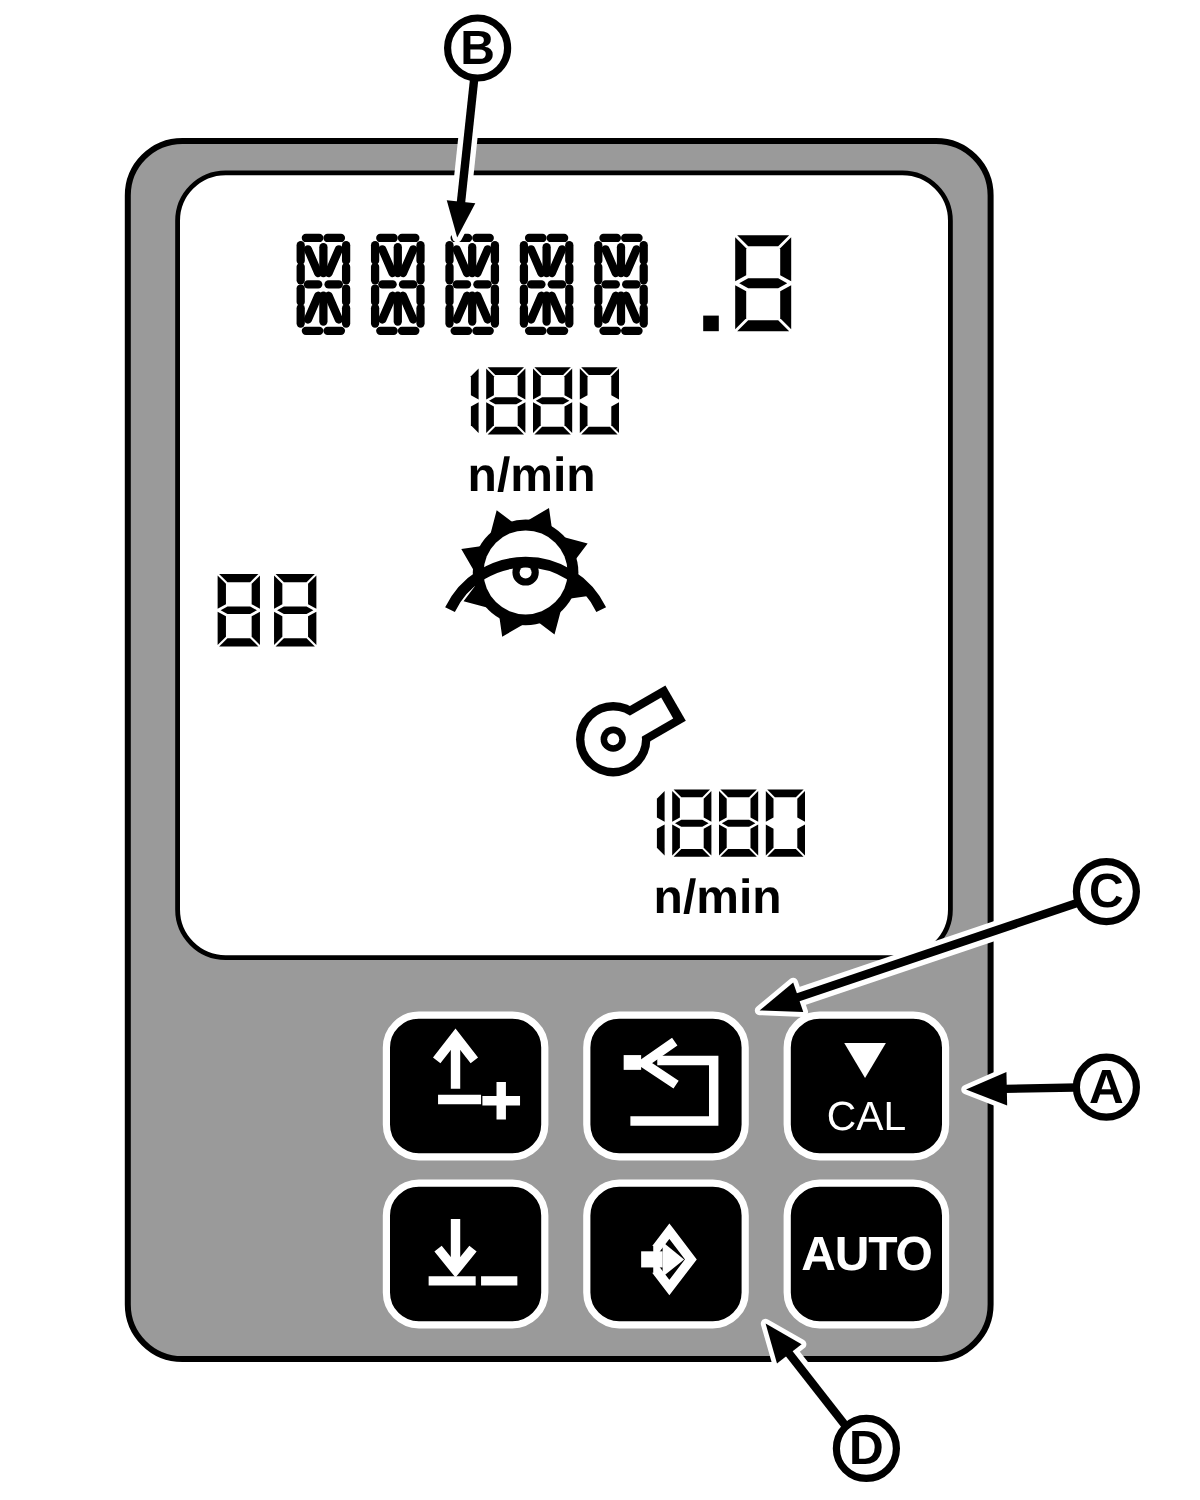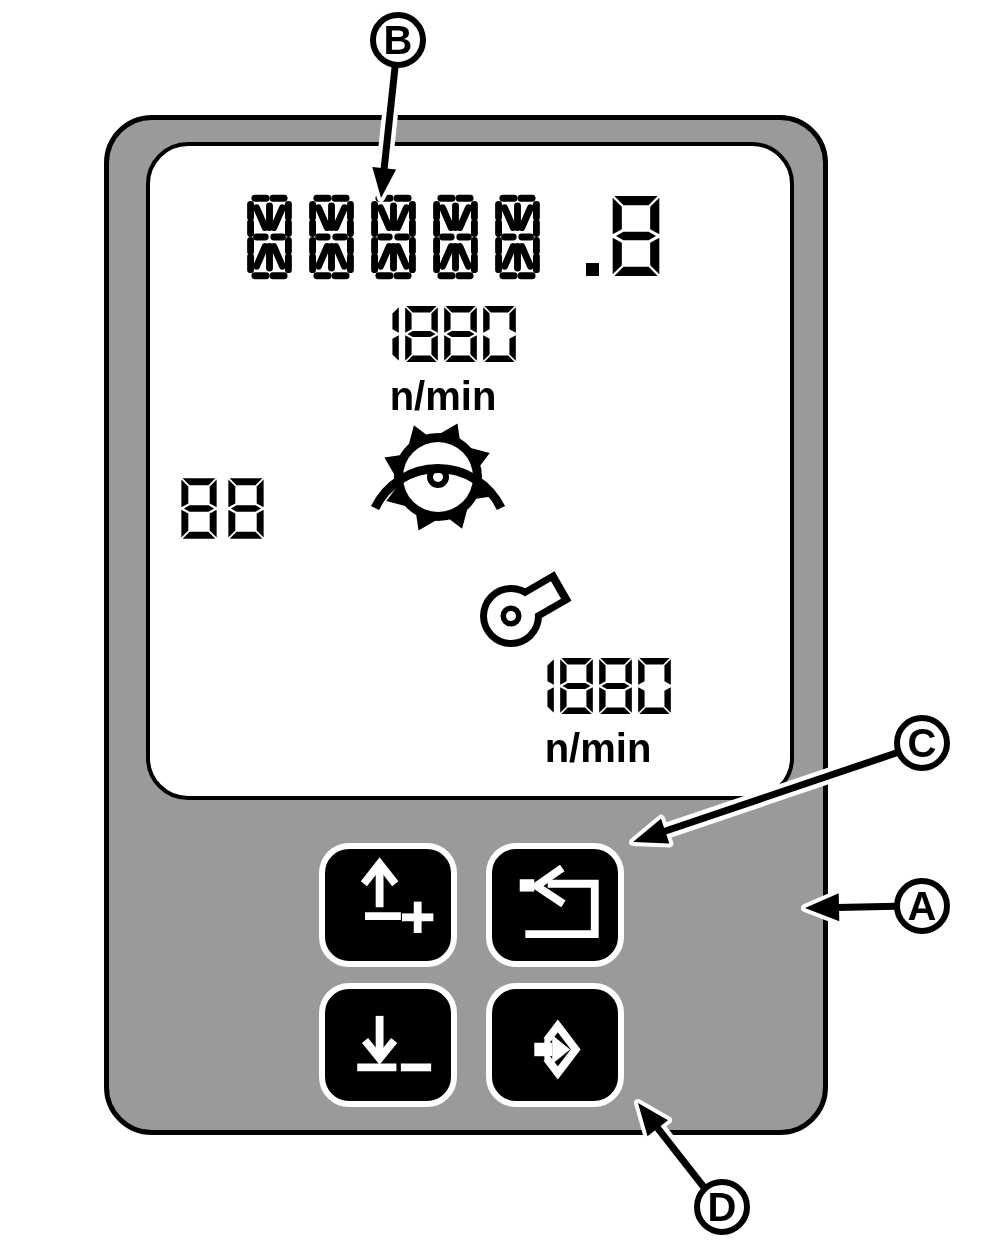--- a/index.html
+++ b/index.html
@@ -332,39 +332,48 @@
     </button>
 
     <button class="key k-return">
       <svg viewBox="0 0 111 100">
         <path class="st" d="M49 31 H91 V76 H29"></path>
         <path class="st" d="M62 17 L39 33 L63 49"></path>
         <rect class="fw" x="24" y="27" width="13" height="11"></rect>
       </svg>
     </button>
 
+    <button class="key k-cal">
+      <svg viewBox="0 0 111 100">
+        <polygon class="fw" points="39,18 70,18 54.5,44"></polygon>
+      </svg>
+      <span class="cal-label">CAL</span>
+    </button>
 
     <button class="key k-down">
       <svg viewBox="0 0 111 100">
         <path class="st" d="M48 24 V60"></path>
         <path class="st" d="M35 46 L48 62 L61 46"></path>
         <path class="st" d="M28 70 H63"></path>
         <path class="st" d="M67 70 H94"></path>
       </svg>
     </button>
 
     <button class="key k-enter">
       <svg viewBox="0 0 111 100">
         <polygon class="st" points="58,33 74,54 58,75 42,54" stroke-linejoin="miter"></polygon>
         <rect class="fb" x="28" y="44" width="18" height="20"></rect>
         <rect class="fw" x="37" y="48" width="16" height="12"></rect>
         <polygon class="fw" points="53,41 53,67 69,54"></polygon>
       </svg>
     </button>
 
+    <button class="key k-auto">
+      <span class="auto-label">AUTO</span>
+    </button>
 
   </div>
 
   <svg class="overlay" id="arrowOverlay">
       <line x1="396" y1="58" x2="383.8763943381252" y2="171.15365284416515" stroke="#fff" stroke-width="16"></line>
       <polygon points="381,198 372.3,166.9 396.1,169.4" fill="none" stroke="#fff" stroke-width="8" stroke-linejoin="round"></polygon>
       <line x1="396" y1="58" x2="383.9829274617594" y2="170.15934369024535" stroke="#000" stroke-width="7"></line>
       <polygon points="381,198 372.3,166.9 396.1,169.4" fill="#000"></polygon>
       <line x1="908" y1="749" x2="662.3661886052859" y2="832.0688889443943" stroke="#fff" stroke-width="16"></line>
       <polygon points="633,842 661.0,818.8 669.4,843.4" fill="none" stroke="#fff" stroke-width="8" stroke-linejoin="round"></polygon>

